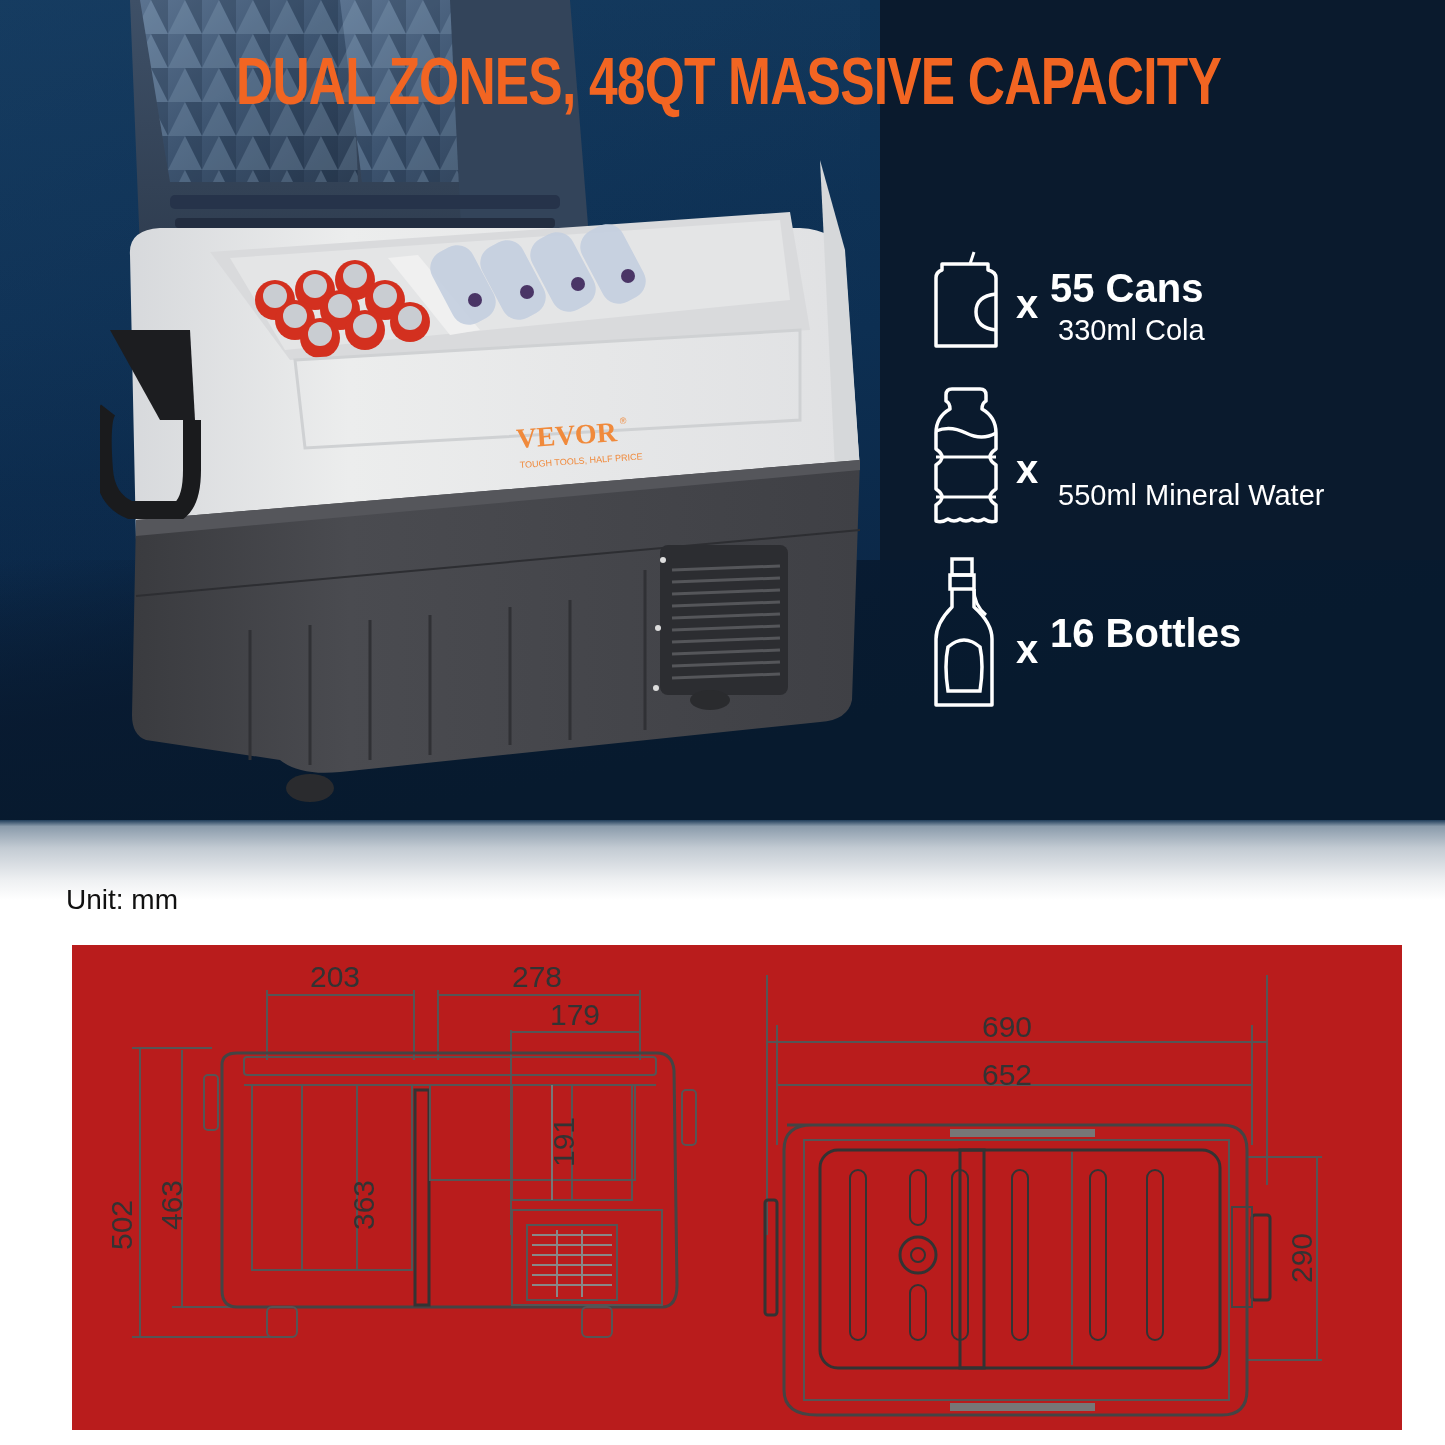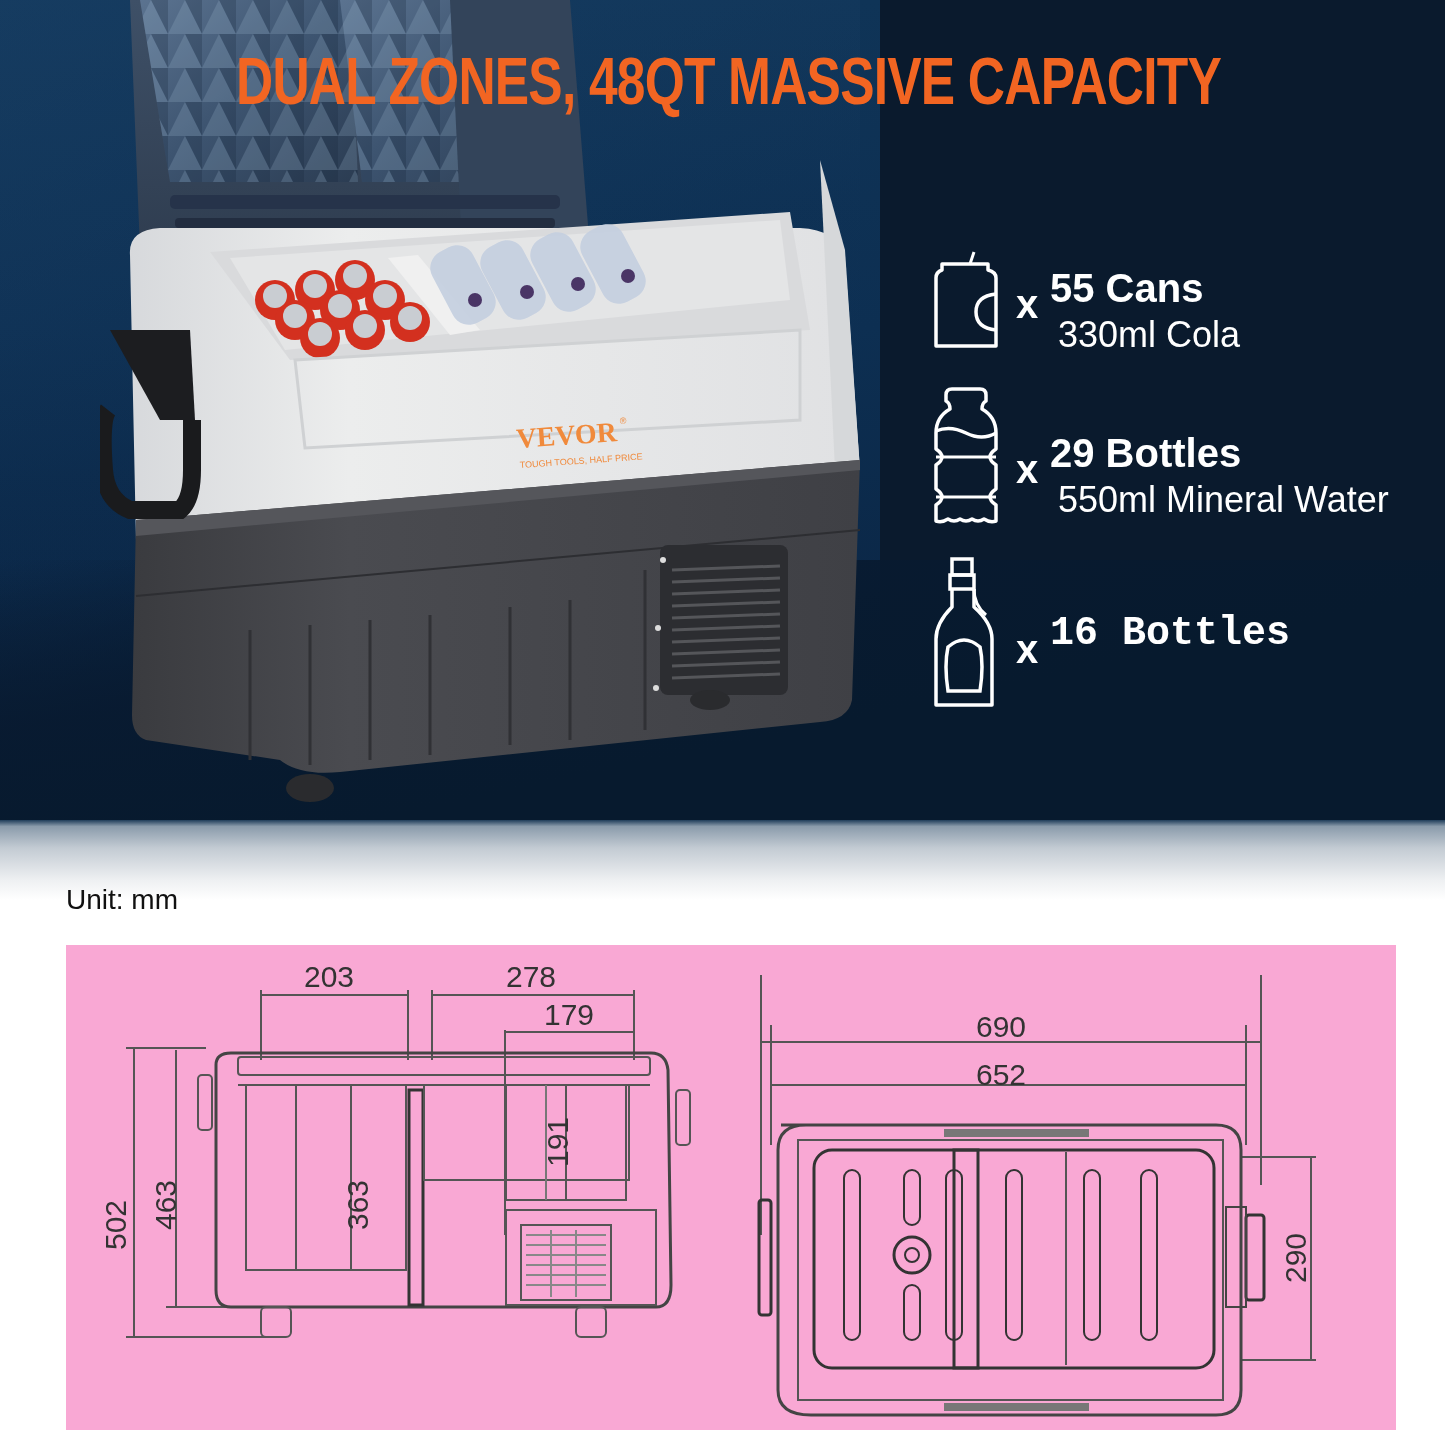--- a/index.html
+++ b/index.html
@@ -23,27 +23,27 @@
 
   
   .fridge { position:absolute; left:100px; top:0; width:770px; height:810px; }
 
   
   .cap-list { position:absolute; left:930px; top:250px; width:500px; }
   .cap-item { position:absolute; left:0; width:500px; height:160px; }
   .cap-icon { position:absolute; left:0; top:0; }
   .cap-x { position:absolute; left:86px; color:#fff; font-weight:700; font-size:40px; }
   .cap-count { position:absolute; left:120px; color:#fff; font-weight:700; font-size:40px; white-space:nowrap; }
-  .cap-desc { position:absolute; left:128px; color:#fff; font-size:36px; white-space:nowrap; }
+  .cap-desc { position:absolute; left:128px; color:#fff; font-size:29px; white-space:nowrap; }
 
   
   .transition { position:absolute; left:0; top:820px; width:1445px; height:80px;
     background: linear-gradient(180deg, #1f3d5a 0%, #8a9bab 8%, #c3cbd3 35%, #eef0f2 75%, #ffffff 100%); }
   .unit-label { position:absolute; left:66px; top:884px; font-size:28px; color:#111; }
-  .diagram-panel { position:absolute; left:66px; top:945px; width:1330px; height:485px; background:#f9a8d4;text-align:center; }
+  .diagram-panel { position:absolute; left:72px; top:945px; width:1330px; height:485px; background:#b91c1c;text-align:center; }
   .dim-text { font-family:"Liberation Sans", sans-serif; font-size:30px; fill:#333; }
 </style>
 </head>
 <body>
 
 <div class="hero">
   <div class="beam"></div>
   <div class="right-dark"></div>
   <div class="floor"></div>
 
@@ -194,34 +194,33 @@
     </div>
 
     <div class="cap-item" style="top:135px;">
       <svg class="cap-icon" width="72" height="145" viewBox="0 0 72 145">
         <path d="M22 4 L50 4 Q56 4 56 10 L56 16 Q52 18 52 24 Q66 32 66 48 L66 64 Q60 68 60 72 Q60 76 66 80 L66 104 Q60 108 60 112 Q60 116 66 120 L66 136 Q60 138 54 134 Q48 138 42 134 Q36 138 30 134 Q24 138 18 134 Q12 138 6 136 L6 120 Q12 116 12 112 Q12 108 6 104 L6 80 Q12 76 12 72 Q12 68 6 64 L6 48 Q6 32 20 24 Q20 18 16 16 L16 10 Q16 4 22 4 Z" fill="none" stroke="#fff" stroke-width="3.5" stroke-linejoin="round"></path>
         <path d="M6 46 Q20 40 36 48 Q52 56 66 48" fill="none" stroke="#fff" stroke-width="3.5"></path>
         <line x1="6" y1="72" x2="66" y2="72" stroke="#fff" stroke-width="3"></line>
         <line x1="6" y1="112" x2="66" y2="112" stroke="#fff" stroke-width="3"></line>
       </svg>
       <span class="cap-x" style="top:62px;">x</span>
-      <span class="cap-count" style="top:46px;">29 Bottles</span>
       <span class="cap-desc" style="top:94px;">550ml Mineral Water</span>
     </div>
 
     <div class="cap-item" style="top:305px;">
       <svg class="cap-icon" width="72" height="160" viewBox="0 0 72 160">
         <rect x="22" y="4" width="20" height="16" fill="none" stroke="#fff" stroke-width="3.5"></rect>
         <path d="M20 20 L44 20 L44 34 L20 34 Z" fill="none" stroke="#fff" stroke-width="3.5"></path>
         <path d="M22 34 L22 52 Q6 68 6 84 L6 150 L62 150 L62 84 Q62 68 44 52 L44 34" fill="none" stroke="#fff" stroke-width="3.5" stroke-linejoin="round"></path>
         <path d="M44 34 Q44 50 56 60" fill="none" stroke="#fff" stroke-width="3"></path>
         <path d="M18 92 Q34 78 50 92 Q54 110 50 136 L18 136 Q14 110 18 92 Z" fill="none" stroke="#fff" stroke-width="3.5"></path>
       </svg>
       <span class="cap-x" style="top:72px;">x</span>
-      <span class="cap-count" style="top:56px;font-family:Liberation Mono, monospace;">16 Bottles</span>
+      <span class="cap-count" style="top:56px;">16 Bottles</span>
     </div>
   </div>
 </div>
 
 <div class="transition"></div>
 <div class="unit-label">Unit: mm</div>
 
 <div class="diagram-panel">
   <svg width="1330" height="485" viewBox="0 0 1330 485">
 

